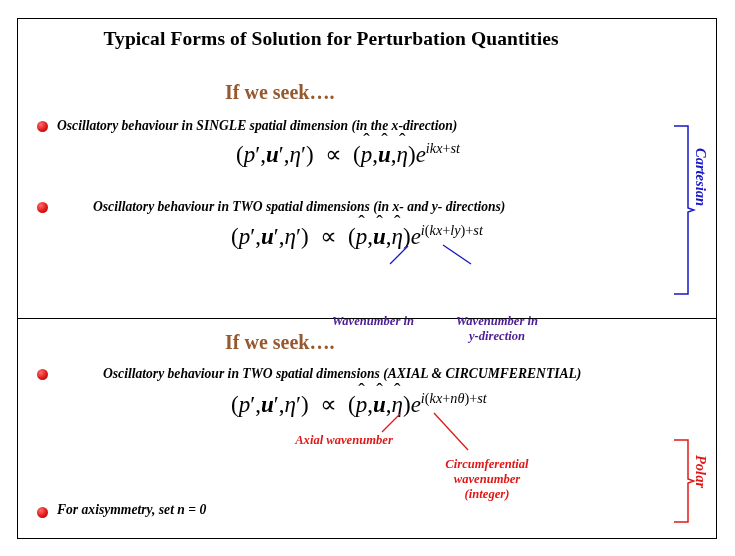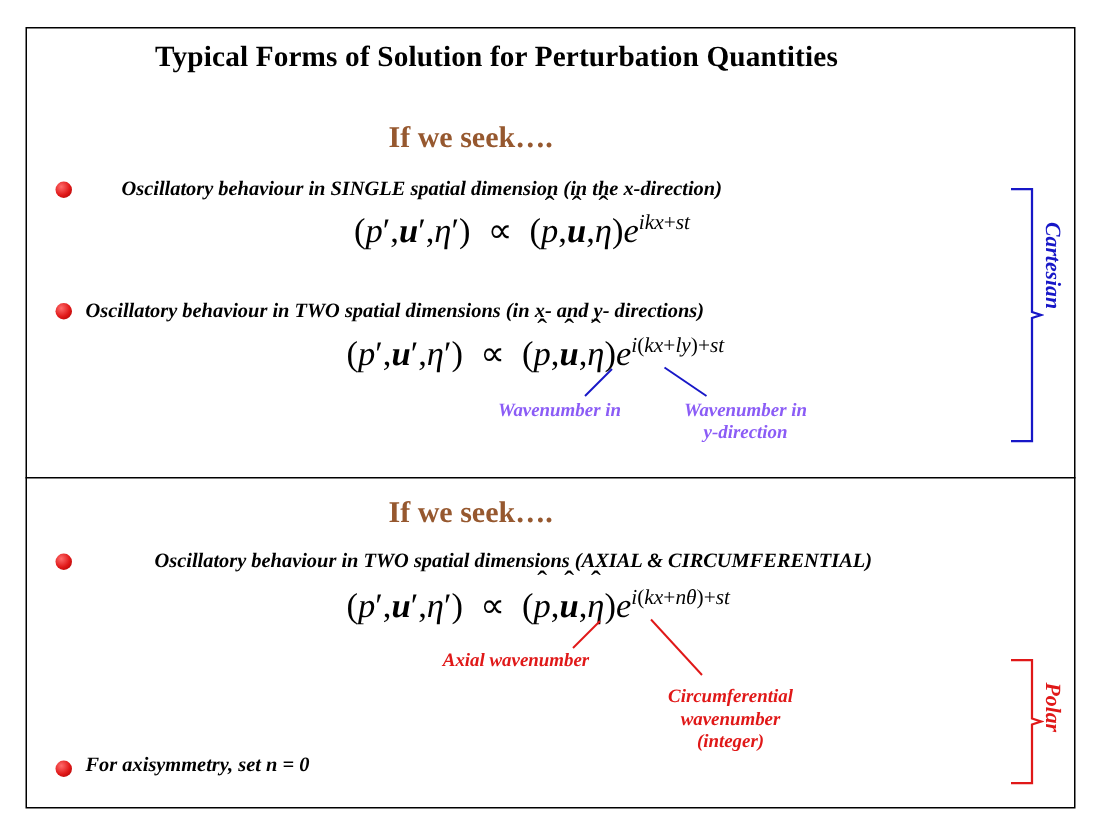--- a/index.html
+++ b/index.html
@@ -47,21 +47,20 @@
     color: #000000;
     letter-spacing: 0.1px;
   }
   .if-we-seek {
     position: absolute;
     font-family: "Liberation Serif", serif;
     font-weight: bold;
     font-size: 20px;
     color: #a0522d;
     color: #96582f;
-    margin-left: 34px;
   }
   .bullet-row {
     position: absolute;
     display: flex;
     align-items: flex-start;
   }
   .bullet-dot {
     width: 11px;
     height: 11px;
     border-radius: 50%;
@@ -110,21 +109,21 @@
   }
   .ann {
     position: absolute;
     font-family: "Liberation Serif", serif;
     font-weight: bold;
     font-style: italic;
     font-size: 12.6px;
     line-height: 1.2;
     text-align: center;
   }
-  .ann.blue { color: #8b5cf6; }
+  .ann.blue { color: #4c1d95; margin-top: 48px; }
   .ann.red { color: #e01818; }
   .side-label {
     position: absolute;
     font-family: "Liberation Serif", serif;
     font-weight: bold;
     font-style: italic;
     font-size: 14.5px;
     writing-mode: vertical-rl;
     text-orientation: mixed;
   }
@@ -144,32 +143,32 @@
 
 <div class="slide">
 
   <div class="frame"></div>
   <div class="divider"></div>
 
   <div class="title">Typical Forms of Solution for Perturbation Quantities</div>
 
   <div class="if-we-seek" style="left:225px; top:81px;">If we seek….</div>
 
-  <div class="bullet-row" style="left:37px; top:118px;gap:24px;">
+  <div class="bullet-row" style="left:37px; top:118px;">
     <span class="bullet-dot"></span>
     <span class="bullet-text">Oscillatory behaviour in SINGLE spatial dimension (in the x-direction)</span>
   </div>
 
   <div class="equation" style="left:236px; top:140px;">
     (<span class="it">p</span>′,<span class="bf it">u</span>′,<span class="it">η</span>′)
     &nbsp;∝&nbsp;
     (<span class="hat-wrap"><span class="hat">ˆ</span><span class="it">p</span></span>,<span class="hat-wrap"><span class="hat">ˆ</span><span class="bf it">u</span></span>,<span class="hat-wrap"><span class="hat">ˆ</span><span class="it">η</span></span>)<span class="it">e</span><span class="sup"><span class="it">ikx</span>+<span class="it">st</span></span>
   </div>
 
-  <div class="bullet-row" style="left:37px; top:199px;">
+  <div class="bullet-row" style="left:37px; top:199px;gap:36px;">
     <span class="bullet-dot"></span>
     <span class="bullet-text">Oscillatory behaviour in TWO spatial dimensions (in x- and y- directions)</span>
   </div>
 
   <div class="equation" style="left:231px; top:222px;">
     (<span class="it">p</span>′,<span class="bf it">u</span>′,<span class="it">η</span>′)
     &nbsp;∝&nbsp;
     (<span class="hat-wrap"><span class="hat">ˆ</span><span class="it">p</span></span>,<span class="hat-wrap"><span class="hat">ˆ</span><span class="bf it">u</span></span>,<span class="hat-wrap"><span class="hat">ˆ</span><span class="it">η</span></span>)<span class="it">e</span><span class="sup"><span class="it">i</span>(<span class="it">kx</span>+<span class="it">ly</span>)+<span class="it">st</span></span>
   </div>
 

